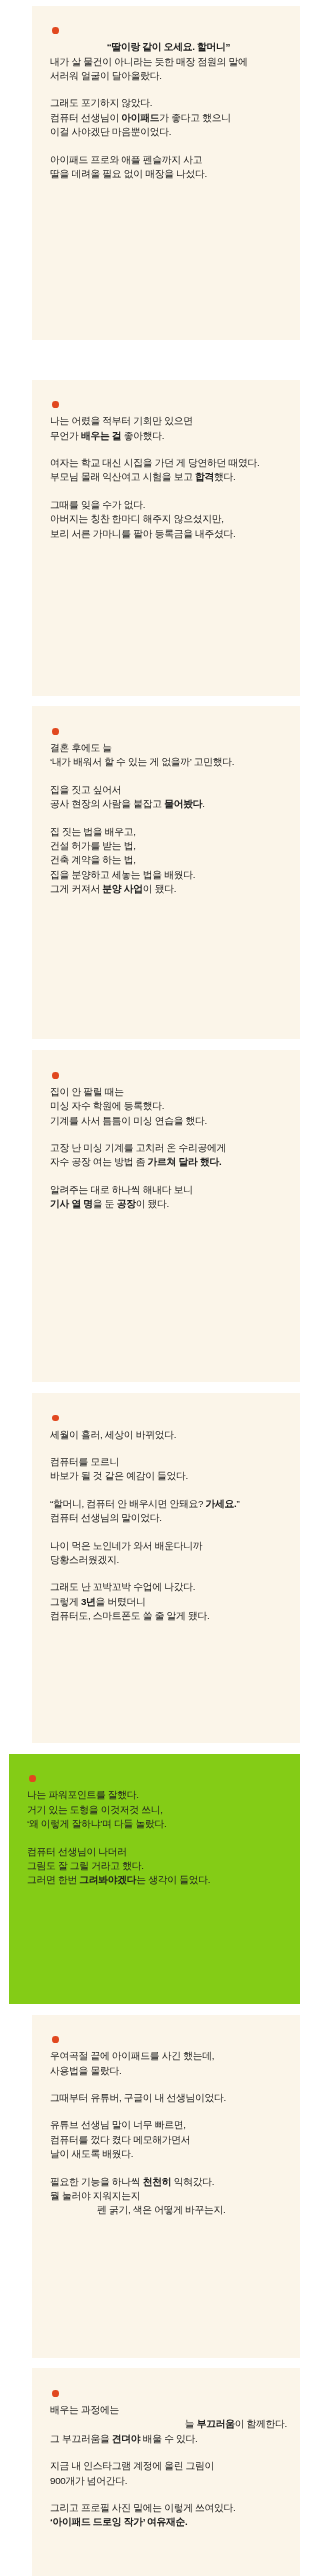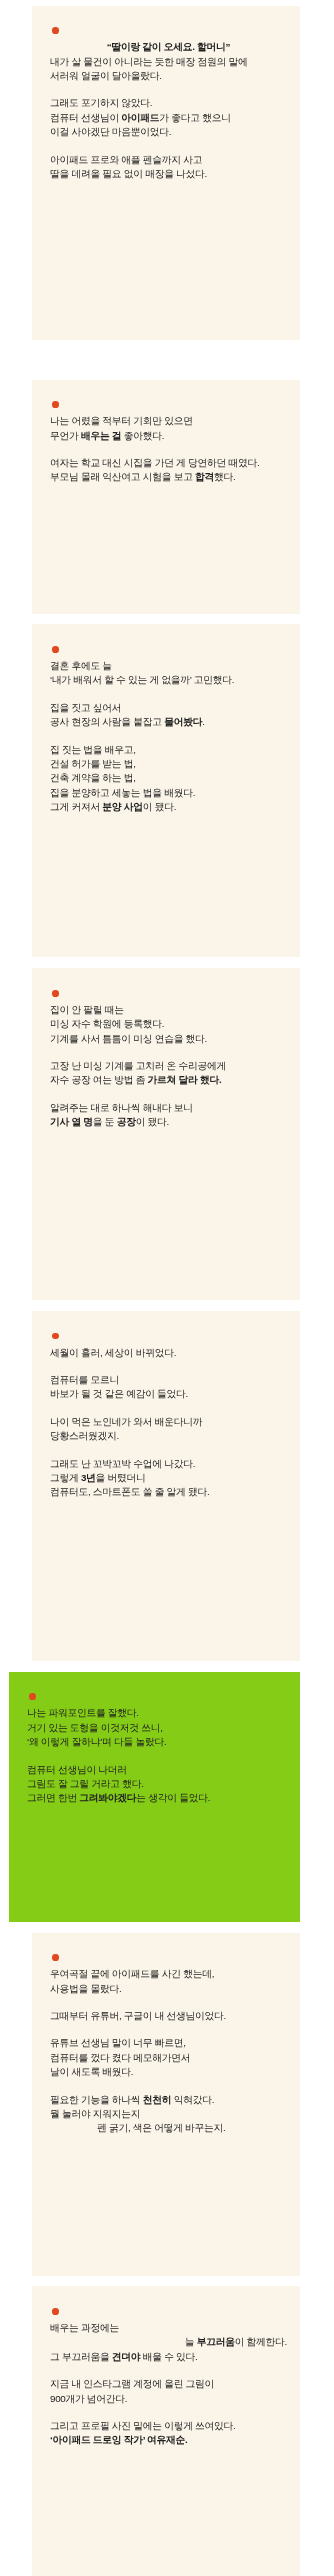--- a/index.html
+++ b/index.html
@@ -31,29 +31,34 @@
         <p class="para">
           <span class="line" style="color: rgb(32, 32, 32);"><span>그래도 포기하지 않았다.</span></span>
           <span class="line" style="color: rgb(32, 32, 32);"><span>컴퓨터 선생님이 </span><b>아이패드</b><span>가 좋다고 했으니</span></span>
           <span class="line" style="color: rgb(32, 32, 32);"><span>이걸 사야겠단 마음뿐이었다.</span></span>
         </p>
         <p class="para">
           <span class="line" style="color: rgb(32, 32, 32);"><span>아이패드 프로와 애플 펜슬까지 사고</span></span>
           <span class="line" style="color: rgb(32, 32, 32);"><span>딸을 데려올 필요 없이 매장을 나섰다.</span></span>
         </p>
       </article>
-      <article class="story-card" style="height: 234px; background: rgb(251, 245, 233); margin-top: 40px;">
+      <article class="story-card" style="height: 316px; background: rgb(251, 245, 233); margin-top: 40px;">
         <span class="dot" style="background: rgb(225, 72, 31);"></span>
         <p class="para">
           <span class="line" style="color: rgb(32, 32, 32);"><span>나는 어렸을 적부터 기회만 있으면</span></span>
           <span class="line" style="color: rgb(32, 32, 32);"><span>무언가 </span><b>배우는 걸</b><span> 좋아했다.</span></span>
         </p>
         <p class="para">
           <span class="line" style="color: rgb(32, 32, 32);"><span>여자는 학교 대신 시집을 가던 게 당연하던 때였다.</span></span>
           <span class="line" style="color: rgb(32, 32, 32);"><span>부모님 몰래 익산여고 시험을 보고 </span><b>합격</b><span>했다.</span></span>
+        </p>
+        <p class="para">
+          <span class="line" style="color: rgb(32, 32, 32);"><span>그때를 잊을 수가 없다.</span></span>
+          <span class="line" style="color: rgb(32, 32, 32);"><span>아버지는 칭찬 한마디 해주지 않으셨지만,</span></span>
+          <span class="line" style="color: rgb(32, 32, 32);"><span>보리 서른 가마니를 팔아 등록금을 내주셨다.</span></span>
         </p>
       </article>
       <article class="story-card" style="height: 333px; background: rgb(251, 245, 233);">
         <span class="dot" style="background: rgb(225, 72, 31);"></span>
         <p class="para">
           <span class="line" style="color: rgb(32, 32, 32);"><span>결혼 후에도 늘</span></span>
           <span class="line" style="color: rgb(32, 32, 32);"><span>‘내가 배워서 할 수 있는 게 없을까’ 고민했다.</span></span>
         </p>
         <p class="para">
           <span class="line" style="color: rgb(32, 32, 32);"><span>집을 짓고 싶어서</span></span>
@@ -84,20 +89,24 @@
         </p>
       </article>
       <article class="story-card" style="height: 350px; background: rgb(251, 245, 233);">
         <span class="dot" style="background: rgb(225, 72, 31);"></span>
         <p class="para">
           <span class="line" style="color: rgb(32, 32, 32);"><span>세월이 흘러, 세상이 바뀌었다.</span></span>
         </p>
         <p class="para">
           <span class="line" style="color: rgb(32, 32, 32);"><span>컴퓨터를 모르니</span></span>
           <span class="line" style="color: rgb(32, 32, 32);"><span>바보가 될 것 같은 예감이 들었다.</span></span>
+        </p>
+        <p class="para">
+          <span class="line" style="color: rgb(32, 32, 32);"><span>“할머니, 컴퓨터 안 배우시면 안돼요? </span><b>가세요.</b><span>”</span></span>
+          <span class="line" style="color: rgb(32, 32, 32);"><span>컴퓨터 선생님의 말이었다.</span></span>
         </p>
         <p class="para">
           <span class="line" style="color: rgb(32, 32, 32);"><span>나이 먹은 노인네가 와서 배운다니까</span></span>
           <span class="line" style="color: rgb(32, 32, 32);"><span>당황스러웠겠지.</span></span>
         </p>
         <p class="para">
           <span class="line" style="color: rgb(32, 32, 32);"><span>그래도 난 꼬박꼬박 수업에 나갔다.</span></span>
           <span class="line" style="color: rgb(32, 32, 32);"><span>그렇게 </span><b>3년</b><span>을 버텼더니</span></span>
           <span class="line" style="color: rgb(32, 32, 32);"><span>컴퓨터도, 스마트폰도 쓸 줄 알게 됐다.</span></span>
         </p>

